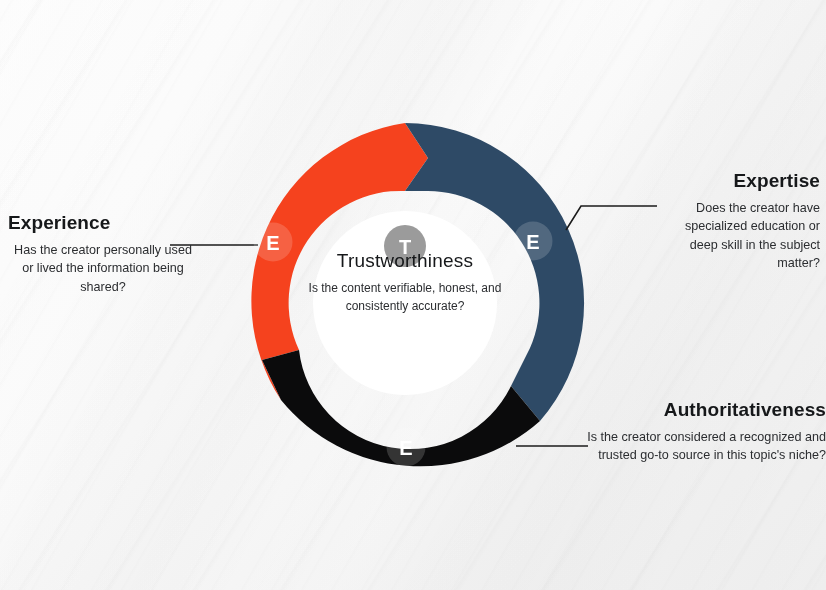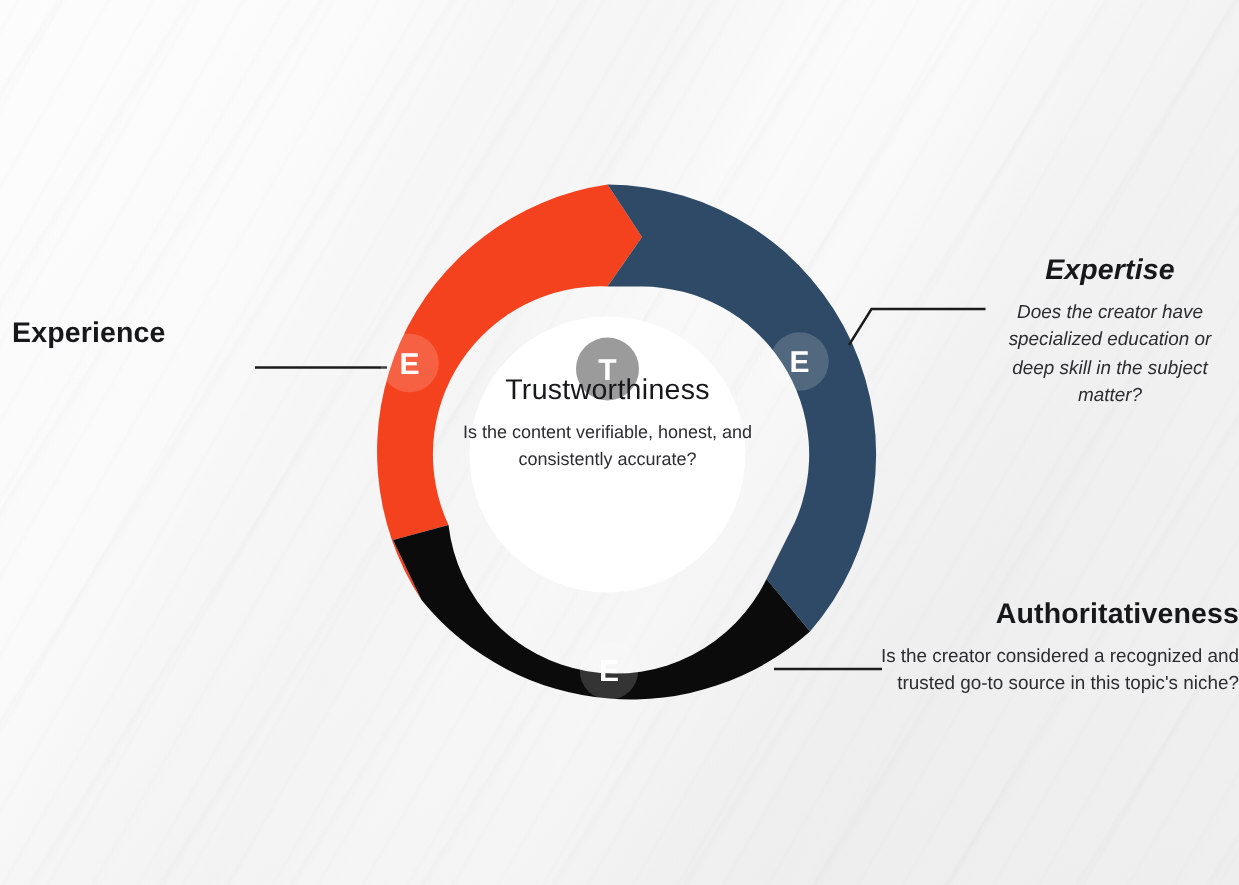--- a/index.html
+++ b/index.html
@@ -33,21 +33,21 @@
   .lbl .title{
     font-size:19px;font-weight:700;color:#16181a;letter-spacing:.1px;
     line-height:1.15;white-space:nowrap;
   }
   .lbl .desc{
     font-size:12.6px;color:#2b2d30;line-height:1.46;margin-top:7px;
   }
 
   #label-experience{left:8px;top:212px;width:190px;text-align:center;}
   #label-experience .title{text-align:left;}
-  #label-expertise{left:660px;top:170px;width:160px;text-align:center;font-style:italic;}
+  #label-expertise{left:660px;top:170px;width:160px;text-align:right;}
   #label-authority{left:582px;top:399px;width:244px;text-align:right;}
 
   .center-block{
     position:absolute;left:300px;top:222px;width:210px;text-align:center;
   }
   .center-block .ct{
     font-size:19px;font-weight:400;color:#16181a;margin-top:28px;letter-spacing:.2px;
   }
   .center-block .cd{
     font-size:12px;color:#2b2d30;line-height:1.5;margin-top:7px;
@@ -118,20 +118,21 @@
     </g>
   </svg>
 
   <div class="center-block">
     <div class="ct">Trustworthiness</div>
     <div class="cd">Is the content verifiable, honest, and consistently accurate?</div>
   </div>
 
   <div class="lbl" id="label-experience">
     <div class="title">Experience</div>
+    <div class="desc">Has the creator personally used or lived the information being shared?</div>
   </div>
 
   <div class="lbl" id="label-expertise">
     <div class="title">Expertise</div>
     <div class="desc">Does the creator have specialized education or deep skill in the subject matter?</div>
   </div>
 
   <div class="lbl" id="label-authority">
     <div class="title">Authoritativeness</div>
     <div class="desc">Is the creator considered a recognized and trusted go-to source in this topic's niche?</div>

